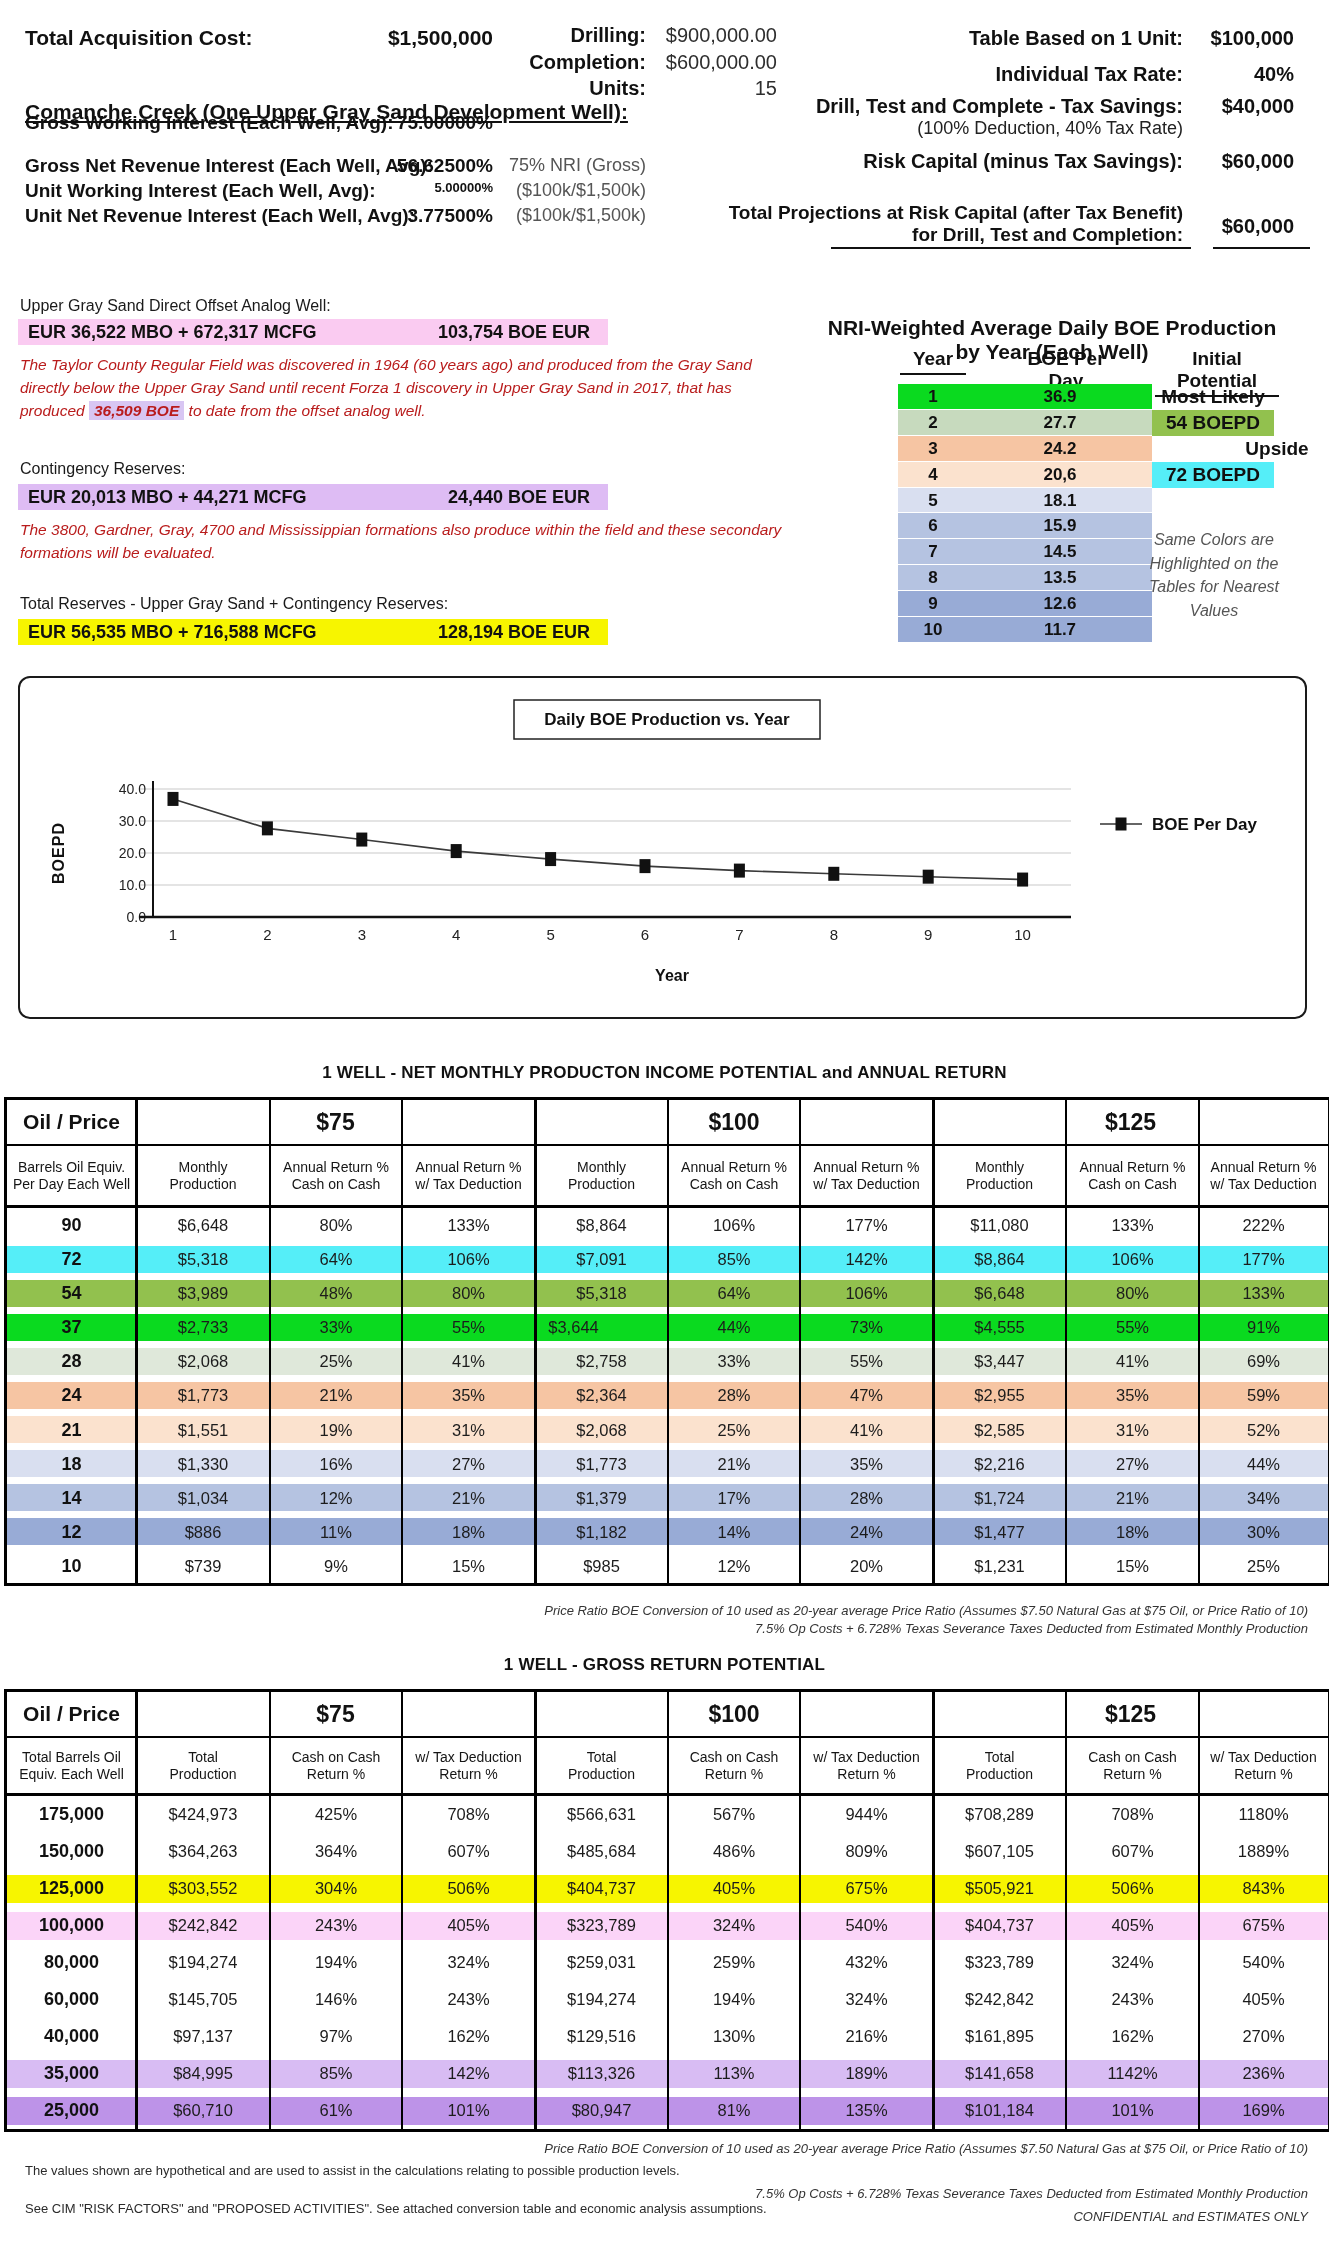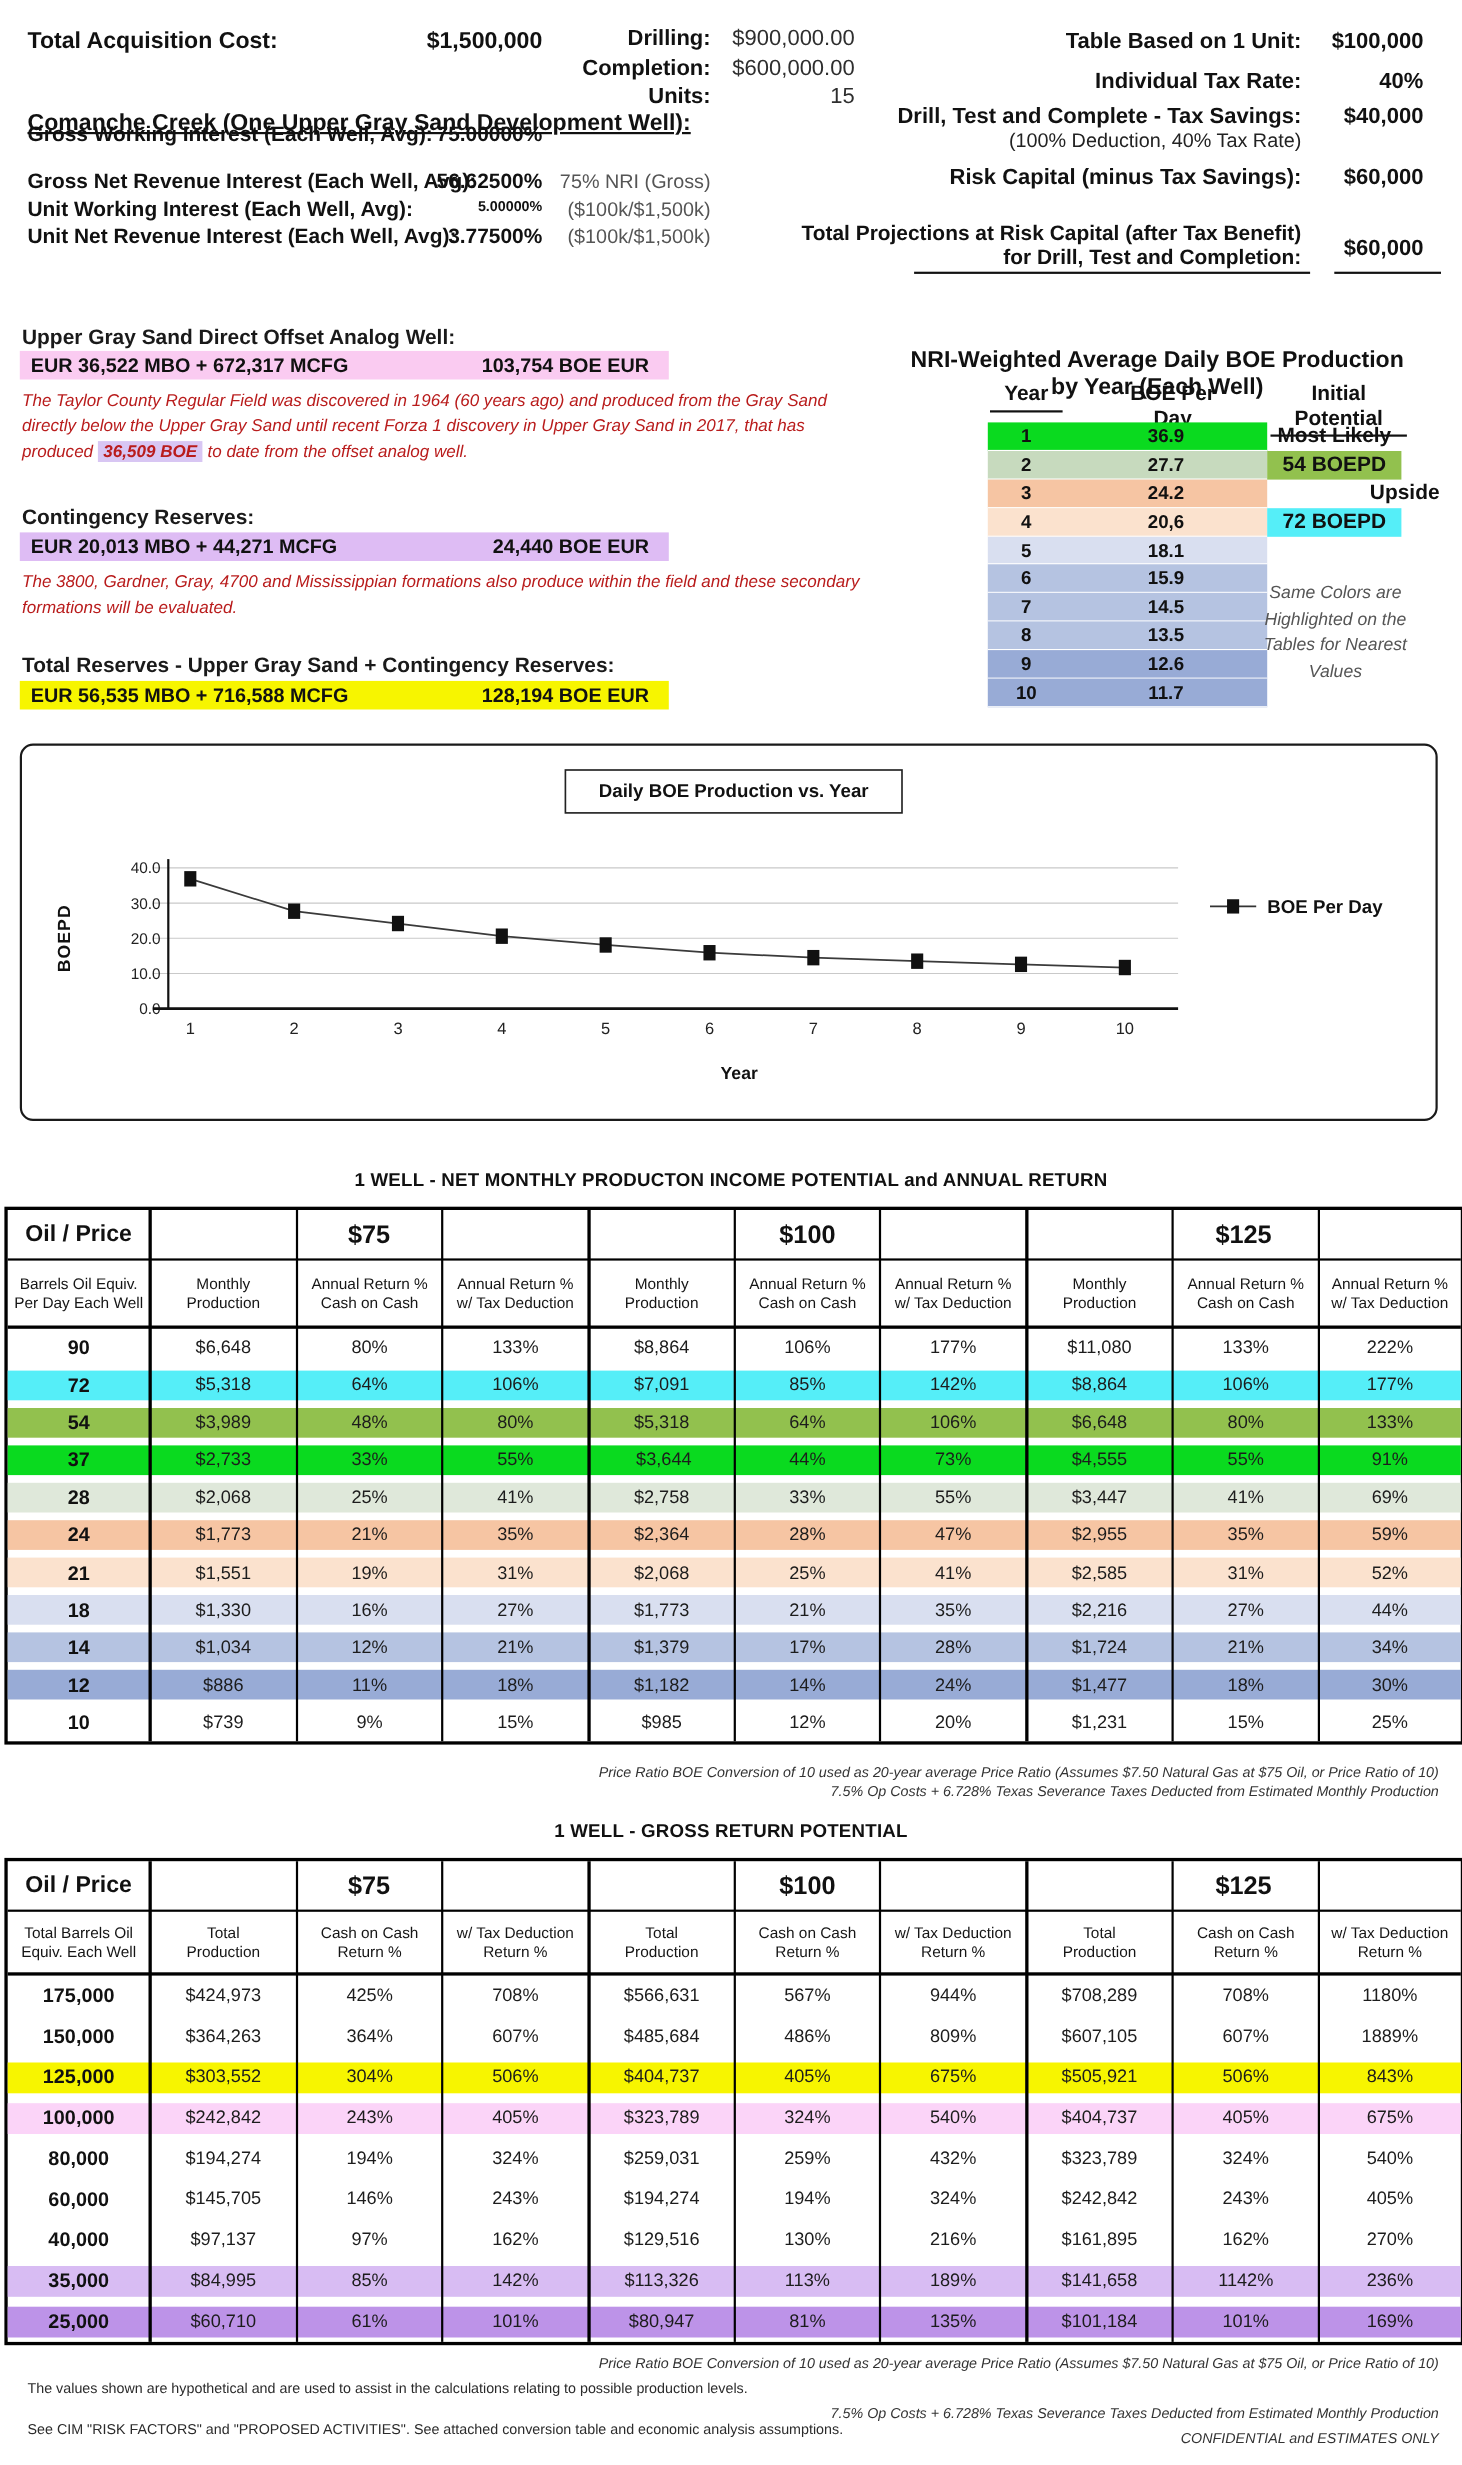--- a/index.html
+++ b/index.html
@@ -3,21 +3,21 @@
 <meta charset="utf-8">
 <style>
   html,body{margin:0;padding:0;background:#fff;}
   body{width:1329px;height:2241px;position:relative;font-family:"Liberation Sans",sans-serif;color:#111;overflow:hidden;}
   .abs{position:absolute;}
   .ra{text-align:right;}
   .ca{text-align:center;}
   .lbl21{font-size:21px;font-weight:bold;}
   .lbl20{font-size:20px;font-weight:bold;}
   .val20{font-size:20px;color:#2e2e2e;}
-  .sec-title{font-size:19px;font-weight:bold;color:#1a1a1a;}
+  .sec-title{font-size:16px;font-weight:normal;color:#1a1a1a;}
   .eur-bar{height:26px;display:flex;justify-content:space-between;align-items:center;padding:0 18px 0 10px;font-size:18px;font-weight:bold;}
   .para{font-size:15.5px;line-height:23px;color:#b91c1c;font-style:italic;}
   .hl{font-weight:bold;padding:1px 5px;}
   .boe-hdr{font-size:19px;font-weight:bold;text-align:center;border-bottom:2px solid #111;padding-bottom:3px;}
   .boe-row{display:flex;box-sizing:border-box;border-bottom:1px solid #fff;}
   .boe-row div{font-size:17px;font-weight:bold;text-align:center;}
   .pot{font-size:19px;font-weight:bold;text-align:center;line-height:26px;}
   .pot-note{font-size:16px;font-style:italic;color:#555;text-align:center;line-height:23.5px;}
   .chart-box{border:2px solid #1a1a1a;border-radius:12px;}
   .tbl-title{font-size:17px;font-weight:bold;text-align:center;letter-spacing:0.2px;}
@@ -272,21 +272,21 @@
         <div class="ft-cell" style="left: 926px; width: 133px; line-height: 34.1px;">$6,648</div>
         <div class="ft-cell" style="left: 1059px; width: 133px; line-height: 34.1px;">80%</div>
         <div class="ft-cell" style="left: 1192px; width: 129px; line-height: 34.1px;">133%</div>
       </div>
       <div class="ft-row" style="height: 34.1px;">
         <div class="ft-band" style="top: 3.5px; bottom: 3.5px; background: rgb(10, 218, 31);"></div>
         <div class="ft-c0" style="left: 0px; width: 129px; line-height: 34.1px;">37</div>
         <div class="ft-cell" style="left: 129px; width: 134px; line-height: 34.1px;">$2,733</div>
         <div class="ft-cell" style="left: 263px; width: 132px; line-height: 34.1px;">33%</div>
         <div class="ft-cell" style="left: 395px; width: 133px; line-height: 34.1px;">55%</div>
-        <div class="ft-cell" style="left: 530px; width: 133px; line-height: 34.1px;">$3,644</div>
+        <div class="ft-cell" style="left: 500px; width: 133px; line-height: 34.1px;">$3,644</div>
         <div class="ft-cell" style="left: 661px; width: 132px; line-height: 34.1px;">44%</div>
         <div class="ft-cell" style="left: 793px; width: 133px; line-height: 34.1px;">73%</div>
         <div class="ft-cell" style="left: 926px; width: 133px; line-height: 34.1px;">$4,555</div>
         <div class="ft-cell" style="left: 1059px; width: 133px; line-height: 34.1px;">55%</div>
         <div class="ft-cell" style="left: 1192px; width: 129px; line-height: 34.1px;">91%</div>
       </div>
       <div class="ft-row" style="height: 34.1px;">
         <div class="ft-band" style="top: 3.5px; bottom: 3.5px; background: rgb(223, 232, 218);"></div>
         <div class="ft-c0" style="left: 0px; width: 129px; line-height: 34.1px;">28</div>
         <div class="ft-cell" style="left: 129px; width: 134px; line-height: 34.1px;">$2,068</div>

